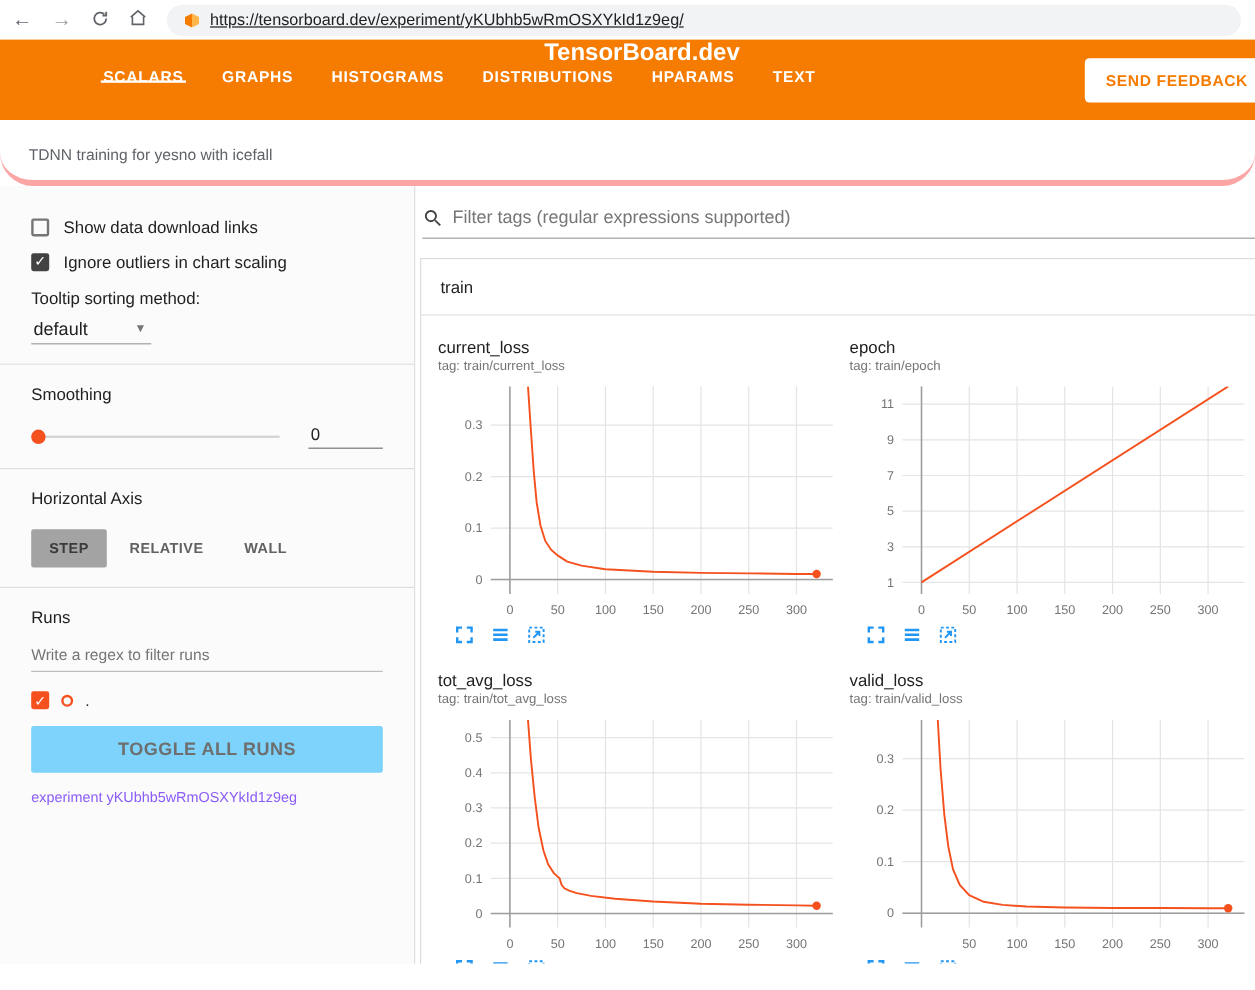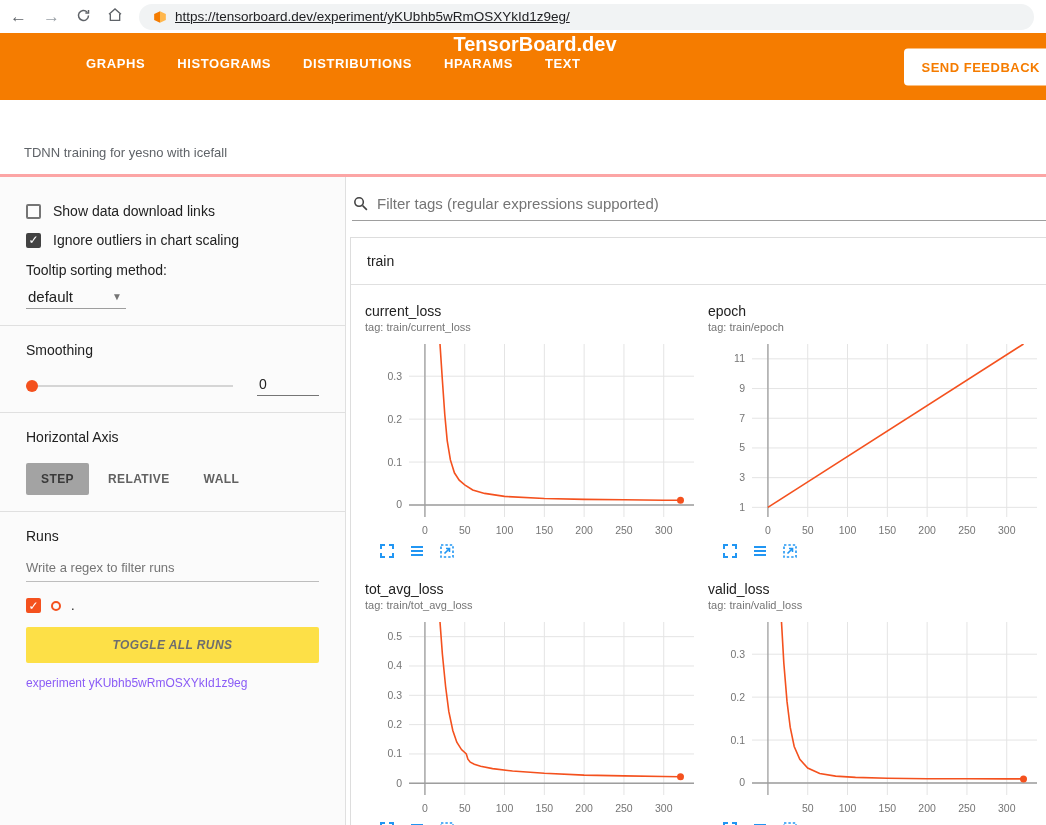--- a/index.html
+++ b/index.html
@@ -24,22 +24,22 @@
     font-size:13px; font-weight:bold; letter-spacing:.6px; cursor:pointer;
     position:relative; }
   .tab.active::after { content:""; position:absolute; left:14px; right:14px;
     bottom:2px; height:2px; background:#fff; }
   .feedback-btn { position:absolute; right:-12px; top:50%; transform:translateY(-50%);
     background:#fff; color:#f57c00; font-size:13px; font-weight:bold;
     letter-spacing:.5px; border:none; border-radius:4px; padding:11px 18px;
     cursor:pointer; white-space:nowrap; }
 
   
-  .title-strip { height:77px; background:#fff; border-bottom:3px solid #fca5a5;
-    display:flex; align-items:flex-end; padding:0 0 14px 24px; }
+  .title-strip { height:55px; background:#fff; border-bottom:5px solid #fca5a5;
+    display:flex; align-items:flex-end; padding:0 0 14px 24px;border-radius:32px; }
   .exp-title { font-size:13px; color:#5f6368; }
 
   
   .content { display:flex; height:648px; }
 
   
   .sidebar { width:346px; min-width:346px; background:#fbfbfb;
     border-right:1px solid #e0e0e0; padding-top:16px; }
   .side-sec { padding:10px 26px 16px 26px; }
   .side-div { border:none; border-top:1px solid #e0e0e0; }
@@ -68,23 +68,23 @@
     border:none; padding:9px 15px; cursor:pointer; font-weight:bold;
     font-family:"Liberation Sans",sans-serif; border-radius:2px;}
   .axis-btn.selected { background:#a3a3a3; color:#3a3a3a; }
   .regex-input { width:100%; border:none; border-bottom:1px solid #bdbdbd;
     background:transparent; font-size:13px; color:#212121; padding:2px 0 6px 0;
     outline:none; font-family:"Liberation Sans",sans-serif;}
   .regex-input::placeholder { color:#757575; }
   .run-row { display:flex; align-items:center; gap:10px; margin:16px 0 14px 0; }
   .run-circle { width:10px; height:10px; border:2px solid #f4511e; border-radius:50%; }
   .run-name { font-size:13px; color:#212121; }
-  .toggle-btn { width:100%; background:#fde047; border:none; border-radius:2px;
-    color:#6e6e6e; font-size:12px; font-weight:bold; letter-spacing:.4px;
-    padding:11px 0; cursor:pointer; font-family:"Liberation Sans",sans-serif;font-style:italic; }
+  .toggle-btn { width:100%; background:#7dd3fc; border:none; border-radius:2px;
+    color:#6e6e6e; font-size:15px; font-weight:bold; letter-spacing:.4px;
+    padding:11px 0; cursor:pointer; font-family:"Liberation Sans",sans-serif; }
   .exp-caption { font-size:12px; color:#8b5cf6; margin-top:13px; }
 
   
   .main { flex:1; padding-top:18px; overflow:hidden; }
   .filter-row { display:flex; align-items:center; gap:8px; margin-left:6px;
     border-bottom:1px solid #9e9e9e; padding-bottom:8px; }
   .filter-input { flex:1; border:none; outline:none; background:transparent;
     font-size:15px; color:#212121; font-family:"Liberation Sans",sans-serif;}
   .filter-input::placeholder { color:#757575; }
   .card { margin:16px 0 0 4px; background:#fff; border:1px solid #ddd;
@@ -125,20 +125,21 @@
         <path fill="#ffb74d" d="M12 2v20l10-5V7z"></path>
       </svg>
     </span>
     <span class="url">https://tensorboard.dev/experiment/yKUbhb5wRmOSXYkId1z9eg/</span>
   </div>
 </div>
 
 <div class="app-header">
   <div class="logo">TensorBoard.dev</div>
   <div class="tabs">
+    <div class="tab active">SCALARS</div>
     <div class="tab">GRAPHS</div>
     <div class="tab">HISTOGRAMS</div>
     <div class="tab">DISTRIBUTIONS</div>
     <div class="tab">HPARAMS</div>
     <div class="tab">TEXT</div>
   </div>
   <button class="feedback-btn">SEND FEEDBACK</button>
 </div>
 
 <div class="title-strip">

